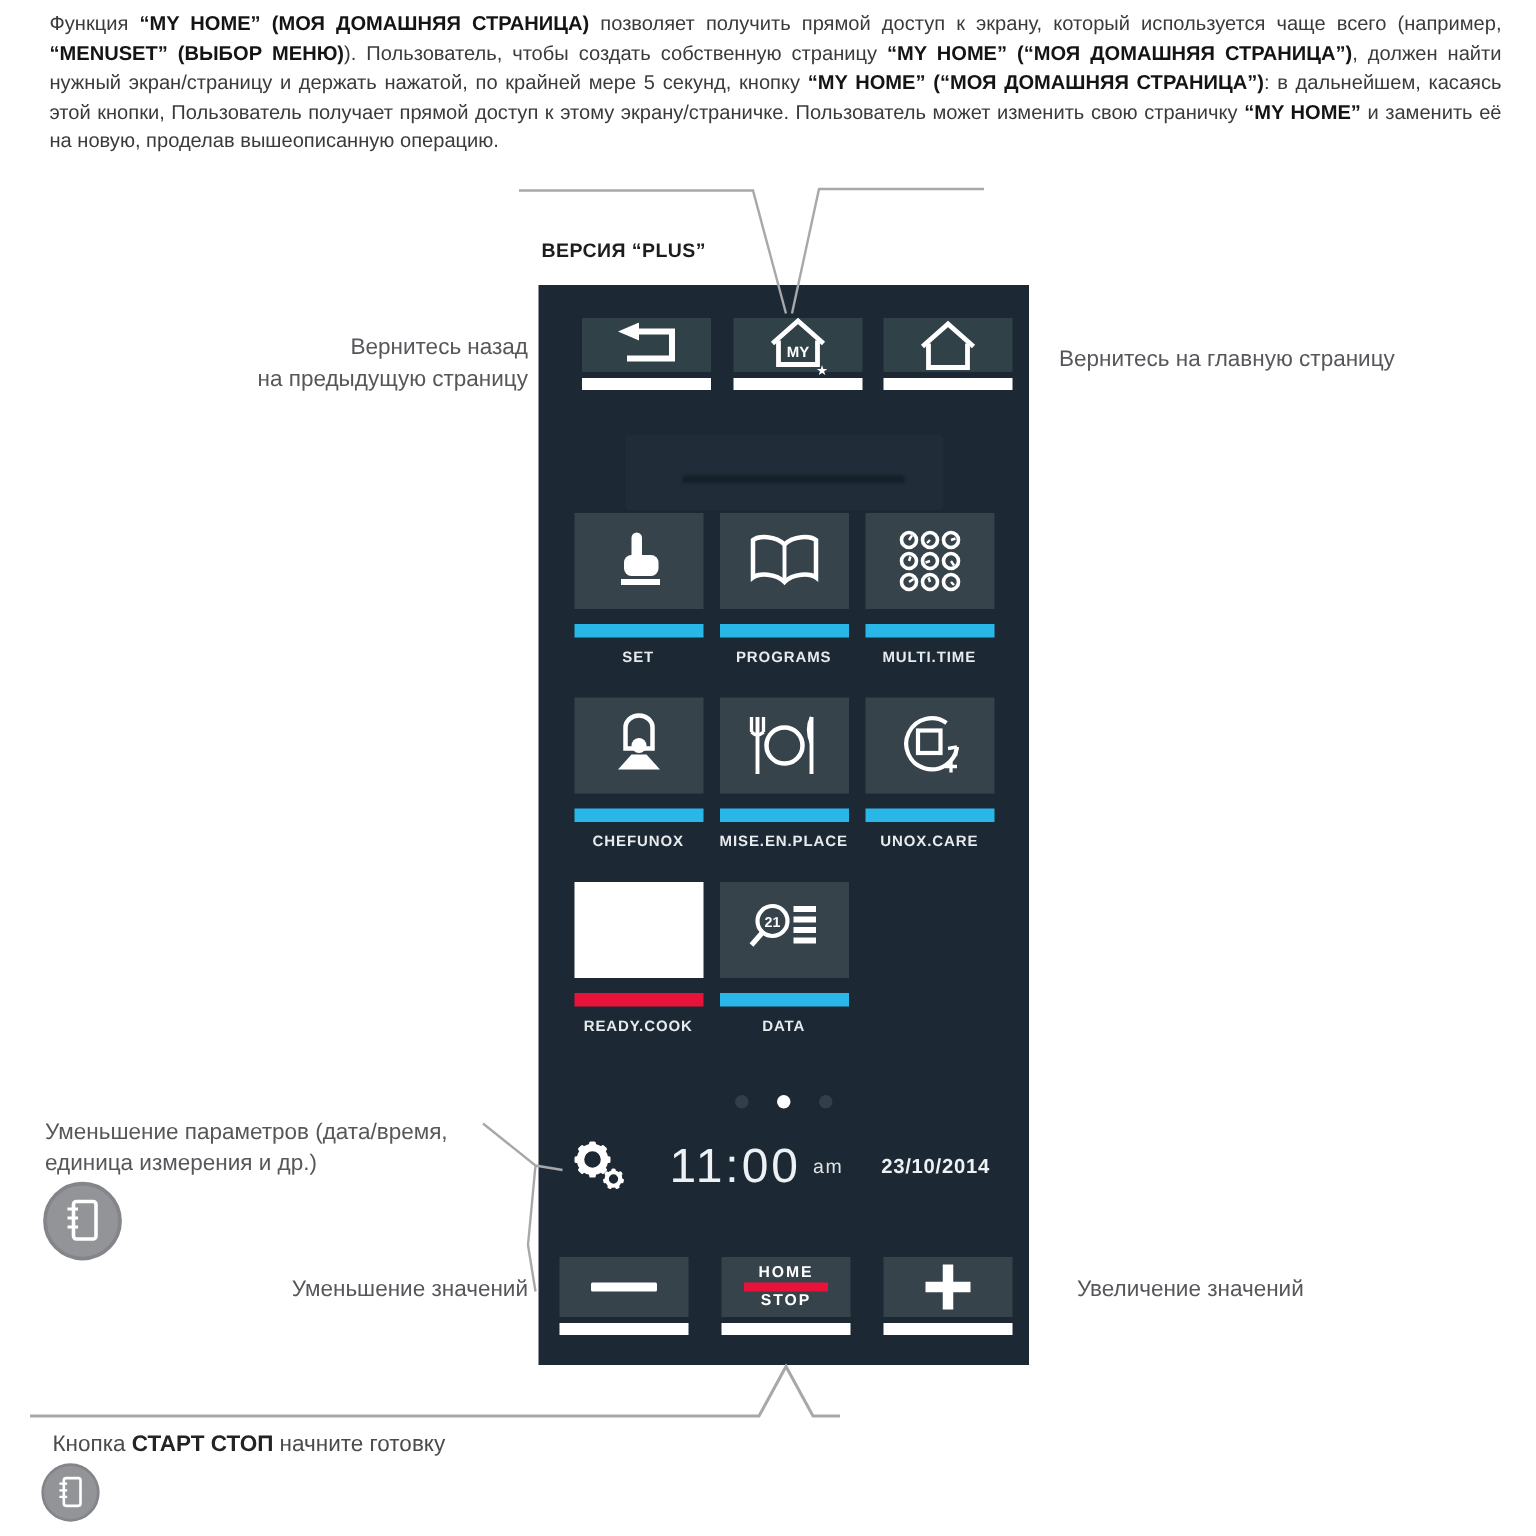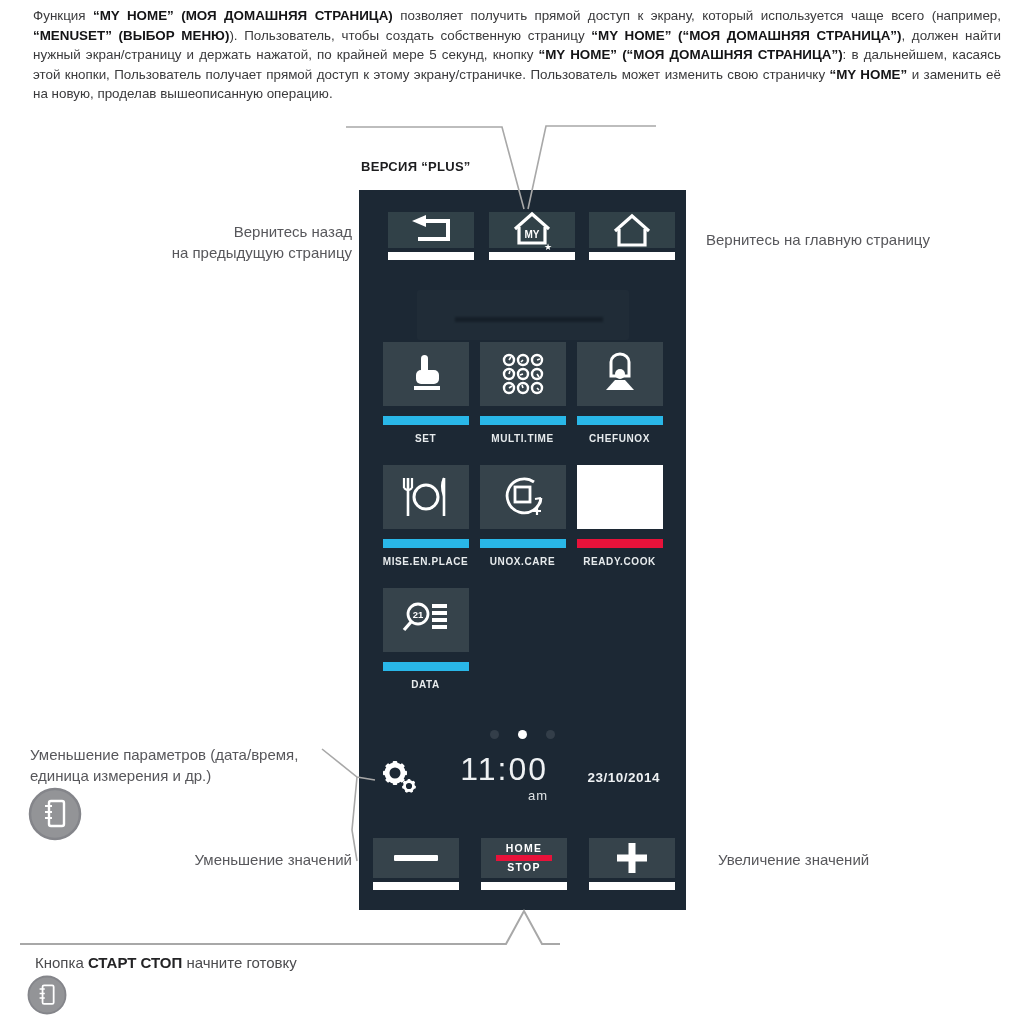--- a/index.html
+++ b/index.html
@@ -37,21 +37,21 @@
   .cbar{height:9px;margin-top:10px;}
   .tlabel{margin-top:8px;font-size:10px;font-weight:bold;letter-spacing:.6px;
           color:#e7ebed;text-align:center;white-space:nowrap;}
 
   .dots{position:absolute;top:540px;left:0;right:0;display:flex;justify-content:center;gap:19px;}
   .dot{width:9px;height:9px;border-radius:50%;background:#333e49;}
   .dot.active{background:#fff;}
 
   .status{position:absolute;top:563px;left:22px;right:26px;height:48px;
           display:flex;align-items:center;justify-content:space-between;}
-  .timewrap{display:flex;align-items:flex-end;flex-direction:column;}
+  .timewrap{display:flex;align-items:center;}
   .time{font-size:32px;color:#eef1f3;letter-spacing:2px;}
   .ampm{font-size:13px;color:#dfe3e5;margin-left:8px;letter-spacing:1px;}
   .date{font-size:13.5px;font-weight:bold;color:#eef1f3;letter-spacing:.5px;}
 
   .bottom-row{position:absolute;top:648px;left:14px;right:11px;display:flex;justify-content:space-between;}
   .bbtn{height:40px;background:#36434b;display:flex;align-items:center;justify-content:center;}
   .bbtn.ss{flex-direction:column;gap:1px;}
   .sslbl{font-size:10.5px;font-weight:bold;letter-spacing:1.3px;color:#fff;line-height:11px;}
   .redbar{width:56px;height:6px;background:#e8123a;}
 
@@ -123,20 +123,32 @@
       <span class="icn">
             <svg width="44" height="42" viewBox="0 0 44 42">
               <rect x="17" y="2" width="7" height="21" rx="3.5" fill="#fff"></rect>
               <rect x="12" y="17" width="23" height="14" rx="5" fill="#fff"></rect>
               <rect x="10" y="33" width="26" height="4" fill="#fff"></rect>
             </svg>
           </span>
     </div>
     <div class="cbar" style="background:#29b7e8"></div>
     <div class="tlabel">SET</div>
+  </div>
+      <div class="tilecol">
+    <div class="tile" style="background:#36434b">
+      <span class="icn">
+            <svg width="50" height="38" viewBox="0 0 50 38">
+              <path d="M25 8 C19 2 8 2 4 5 V30 C8 27 19 27 25 33 C31 27 42 27 46 30 V5 C42 2 31 2 25 8 Z" fill="none" stroke="#fff" stroke-width="3"></path>
+              <path d="M25 8 V33" stroke="#fff" stroke-width="2.6"></path>
+            </svg>
+          </span>
+    </div>
+    <div class="cbar" style="background:#29b7e8"></div>
+    <div class="tlabel">PROGRAMS</div>
   </div>
       <div class="tilecol">
     <div class="tile" style="background:#36434b">
       <span class="icn">
             <svg width="44" height="44" viewBox="0 0 44 44">
               <circle cx="8" cy="8" r="5" fill="none" stroke="#fff" stroke-width="2.4"></circle>
               <path d="M8 8 l2 -3" stroke="#fff" stroke-width="1.6"></path>
               <circle cx="22" cy="8" r="5" fill="none" stroke="#fff" stroke-width="2.4"></circle>
               <path d="M22 8 l-2 2" stroke="#fff" stroke-width="1.6"></path>
               <circle cx="36" cy="8" r="5" fill="none" stroke="#fff" stroke-width="2.4"></circle>

